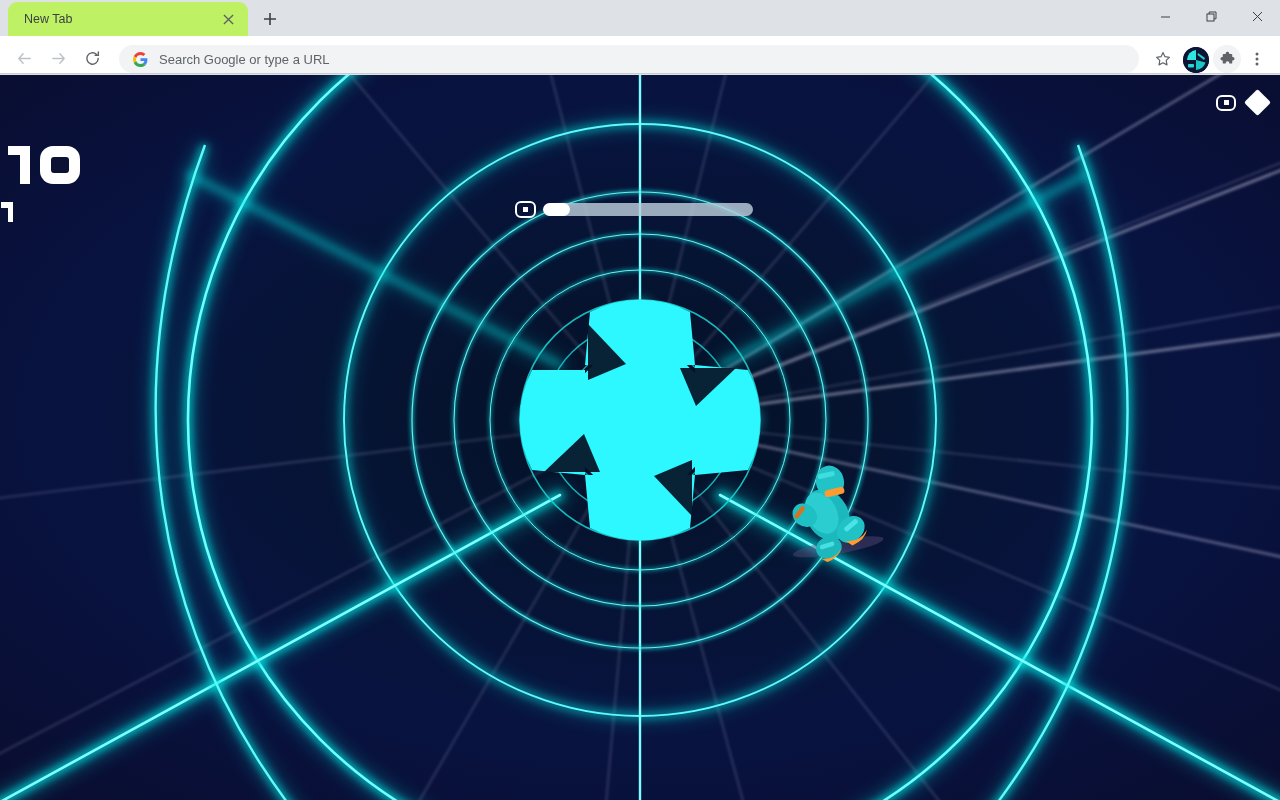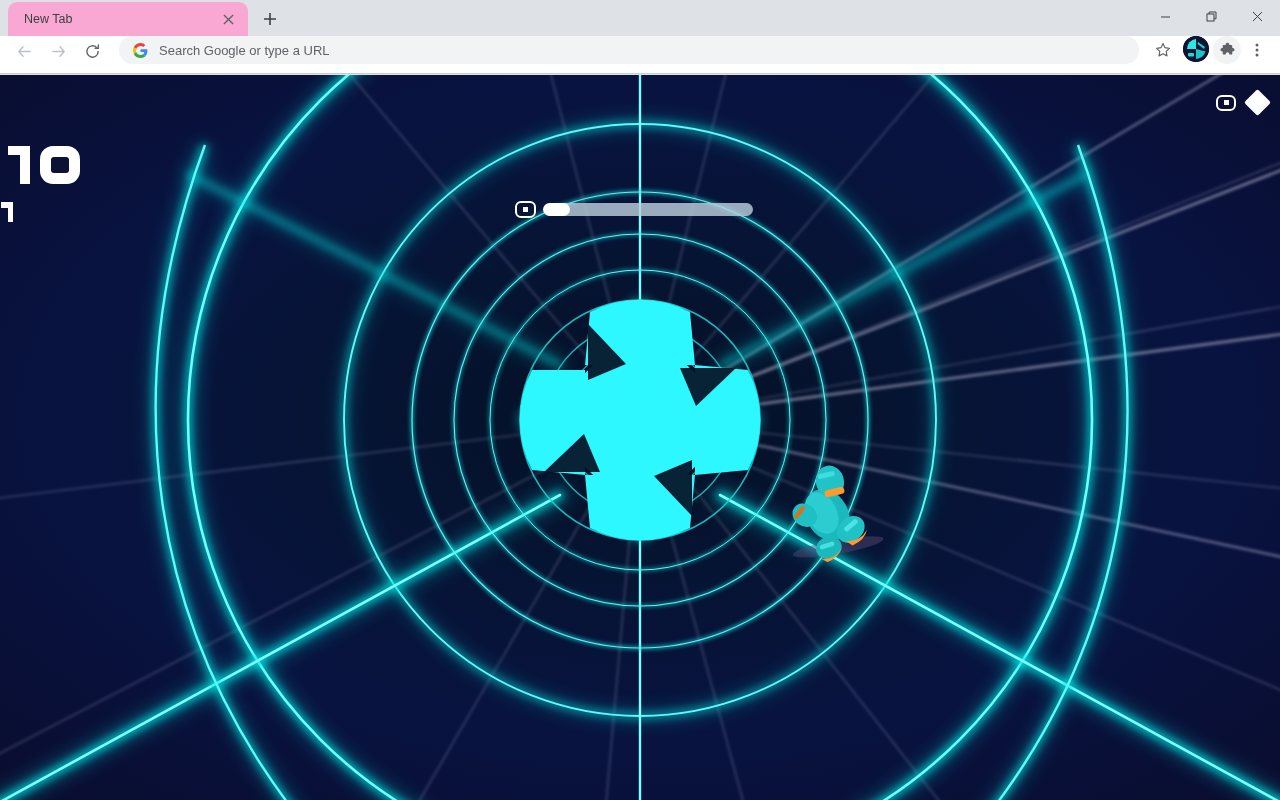--- a/index.html
+++ b/index.html
@@ -12,21 +12,21 @@
 
   
   .browser { width: 1280px; height: 800px; position: relative; }
 
   .tabstrip {
     height: 36px; background: #dee1e6;
     display: flex; align-items: flex-end; position: relative;
   }
   .tab {
     width: 240px; height: 34px; margin-left: 8px;
-    background: #f9a8d4;
+    background: #bef264;
     border-radius: 9px 9px 0 0;
     display: flex; align-items: center;
     padding: 0 10px 0 16px;
     position: relative;
   }
   .tab-title {
     flex: 1; font-size: 12.5px; color: #3c4043;
     white-space: nowrap; overflow: hidden; text-overflow: ellipsis;
   }
   .tab-close {
@@ -49,21 +49,21 @@
   }
   .wc-btn {
     width: 46px; height: 32px;
     display: flex; align-items: center; justify-content: center;
     color: #3c4043;
   }
   .wc-btn svg { width: 11px; height: 11px; }
 
   .toolbar {
     height: 38px; background: #ffffff;
-    display: flex; align-items: flex-start;
+    display: flex; align-items: flex-end;
     padding: 0 9px;
     border-bottom: 1px solid #c9ccd0;
   }
   .nav-btn {
     width: 30px; height: 30px; margin-right: 4px;
     border-radius: 50%;
     display: flex; align-items: center; justify-content: center;
     color: #5f6368; flex-shrink: 0;
   }
   .nav-btn.disabled { color: #bdc1c6; }

